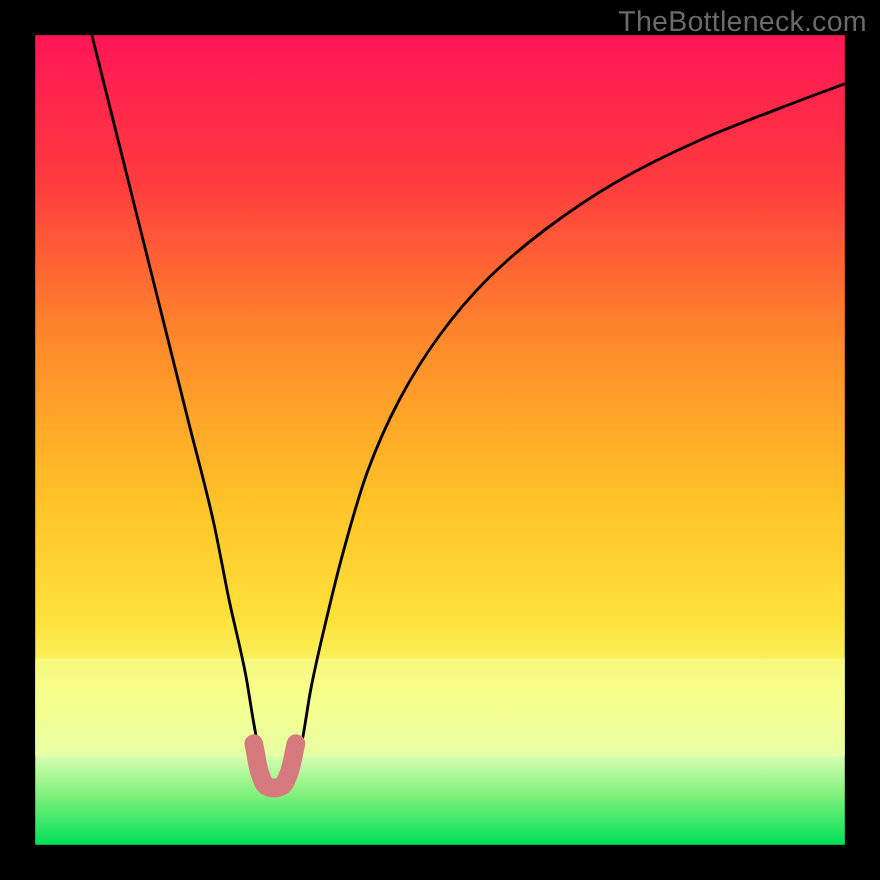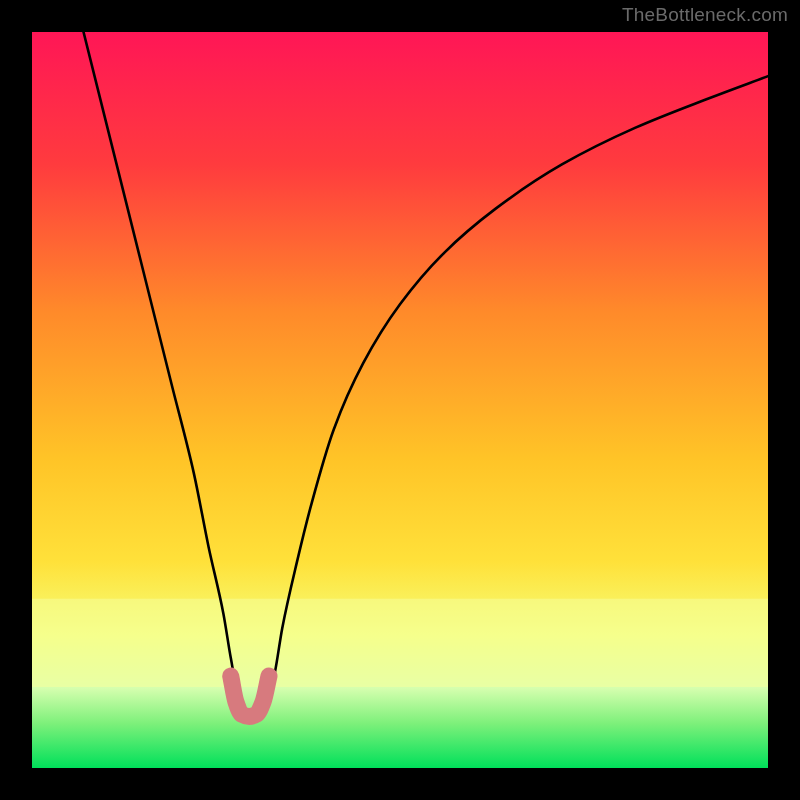--- a/index.html
+++ b/index.html
@@ -14,21 +14,21 @@
     width: 800px;
     height: 800px;
     background: #000000;
     position: relative;
   }
   .attribution {
     position: absolute;
     top: 4px;
     right: 12px;
     color: #6a6a6a;
-    font-size: 19px;
+    font-size: 26px;
     font-weight: 500;
     letter-spacing: 0.2px;
     user-select: none;
   }
   svg {
     display: block;
   }
 </style>
 </head>
 <body>

